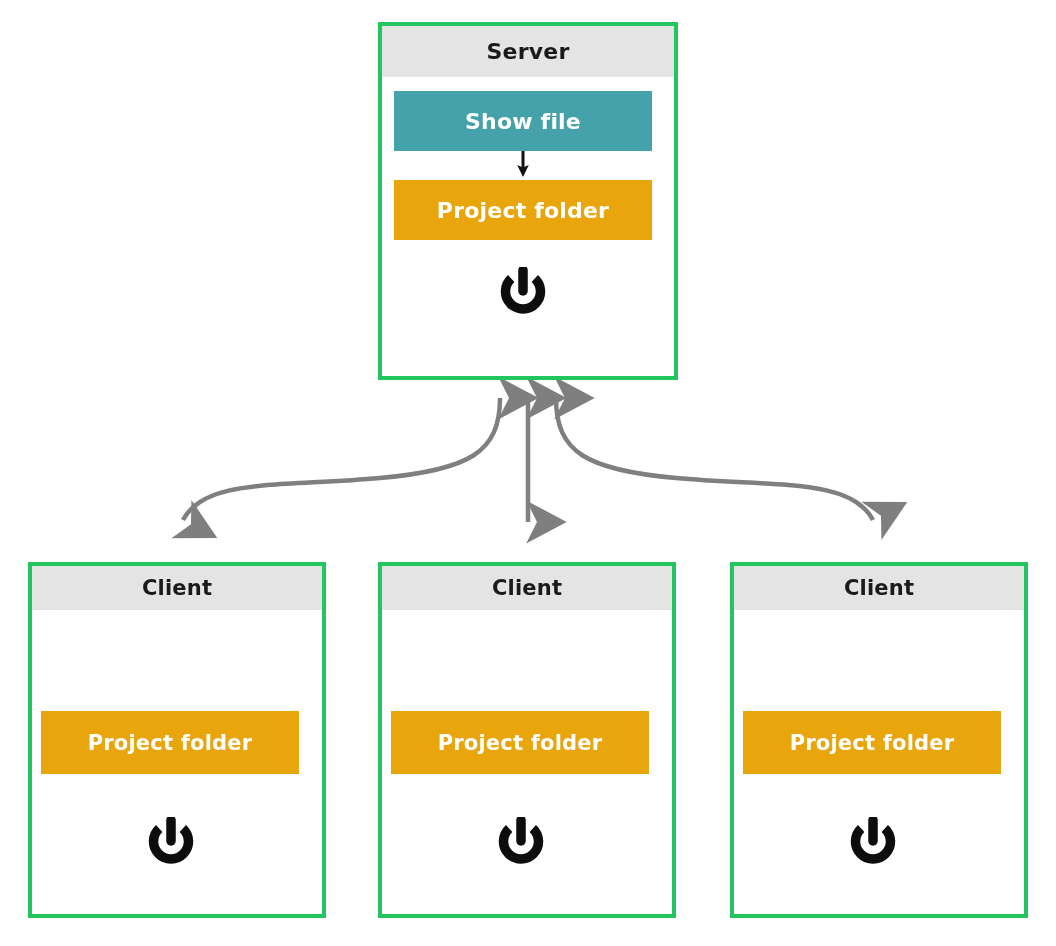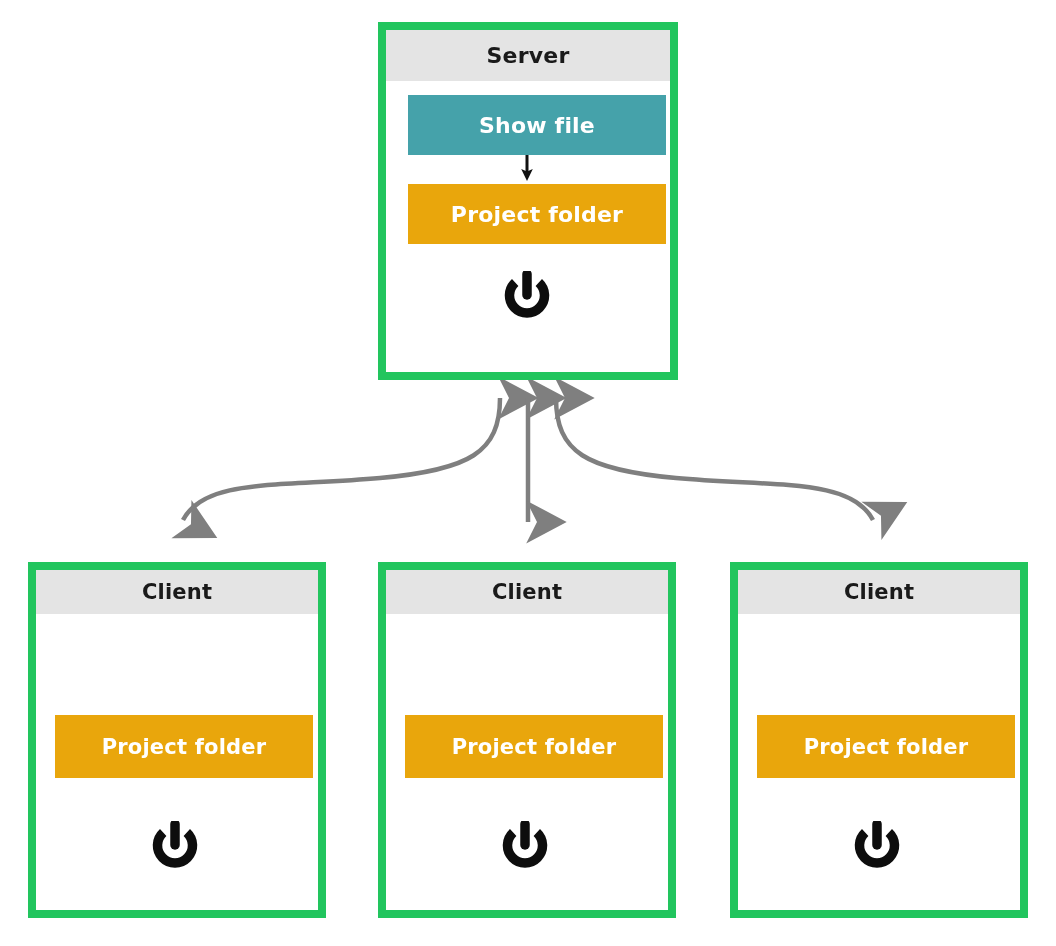--- a/index.html
+++ b/index.html
@@ -30,21 +30,21 @@
     top: 0;
     width: 1056px;
     height: 946px;
     pointer-events: none;
   }
 
   
   .machine {
     position: absolute;
     box-sizing: border-box;
-    border: 8px solid #22c55e;
+    border: 4px solid #22c55e;
     background: #ffffff;
   }
 
   .machine-header {
     box-sizing: border-box;
     width: 100%;
     background: #e4e4e4;
     text-align: center;
     font-weight: bold;
     color: #1a1a1a;
@@ -97,21 +97,20 @@
   .bar {
     position: absolute;
     box-sizing: border-box;
     display: flex;
     align-items: center;
     justify-content: center;
     color: #ffffff;
     font-weight: bold;
     font-size: 22px;
     letter-spacing: 0.2px;
-    margin-left: 10px;
   }
 
   .bar-showfile {
     background: #45a2aa;
     left: 12px;
     top: 14px;
     width: 258px;
     height: 60px;
   }
 

